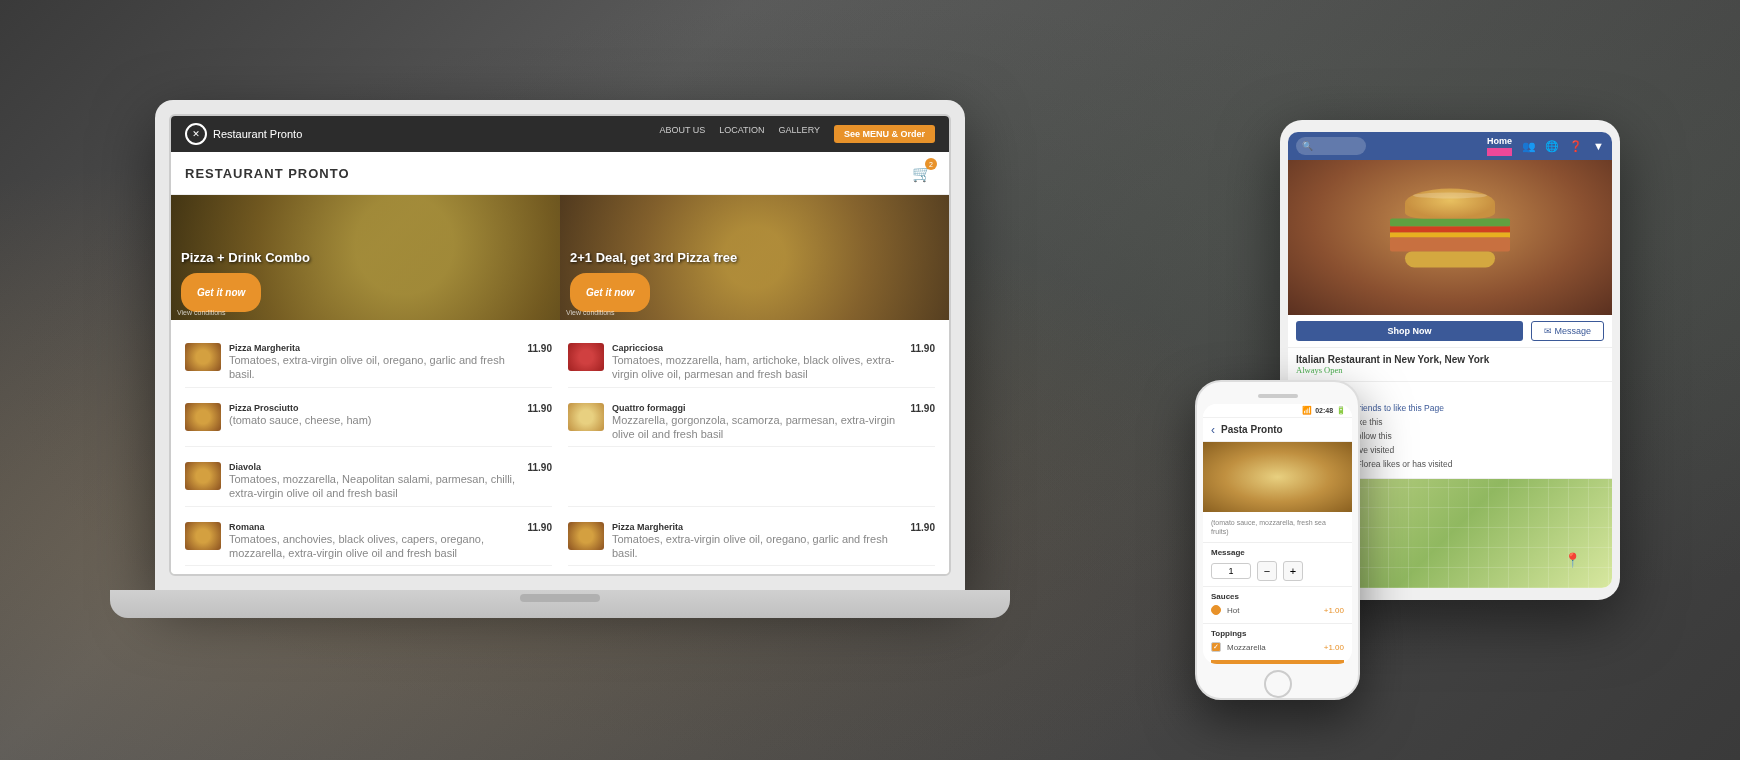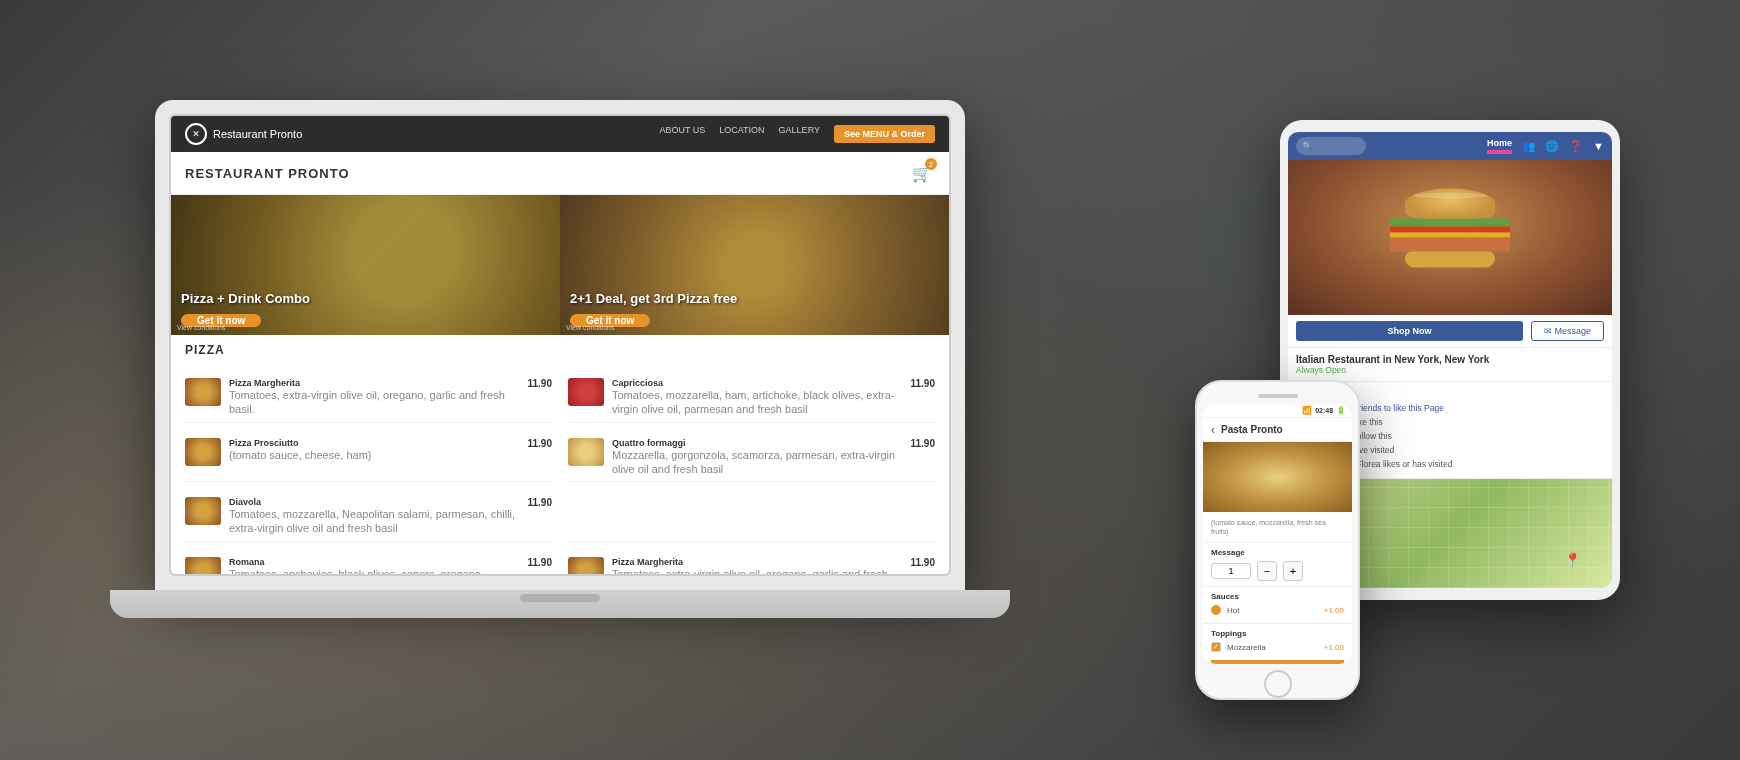--- a/index.html
+++ b/index.html
@@ -212,21 +212,21 @@
       display: flex;
       align-items: center;
       justify-content: center;
     }
 
     
     .promo-row {
       display: grid;
       grid-template-columns: 1fr 1fr;
       gap: 0;
-      height: 140px;
+      height: 125px;
       position: relative;
     }
     .promo-banner {
       position: relative;
       overflow: hidden;
       display: flex;
       flex-direction: column;
       justify-content: flex-end;
       padding: 8px 10px;
     }
@@ -257,27 +257,28 @@
       font-weight: bold;
       text-shadow: 1px 1px 3px rgba(0,0,0,0.8);
       margin-bottom: 4px;
     }
     .promo-btn {
       position: relative;
       z-index: 1;
       background: #e8922a;
       color: #fff;
       border: none;
-      padding: 1px 16px;
+      padding: 14px 16px;
       border-radius: 16px;
       font-size: 10px;
       font-weight: bold;
       cursor: pointer;
       width: fit-content;
       margin-top: 4px;
+      font-style: italic;
     }
     .promo-conditions {
       position: absolute;
       bottom: 4px;
       left: 6px;
       z-index: 1;
       color: rgba(255,255,255,0.7);
       font-size: 7px;
     }
 
@@ -399,21 +400,21 @@
       align-items: center;
     }
     .fb-nav-icon {
       color: #fff;
       font-size: 11px;
     }
     .fb-home-link {
       color: #fff;
       font-size: 9px;
       font-weight: bold;
-      border-bottom: 4px solid #ec4899;
+      border-bottom: 8px solid #ec4899;
       padding-bottom: 2px;
     }
 
     
     .fb-hero-img {
       height: 155px;
       background: linear-gradient(135deg, #8a6040 0%, #c09060 40%, #d4a870 70%, #8a6040 100%);
       flex-shrink: 0;
       position: relative;
       overflow: hidden;
@@ -507,21 +508,21 @@
       align-items: center;
       gap: 3px;
     }
 
     .fb-page-info {
       padding: 6px 8px;
       border-bottom: 1px solid #eee;
       flex-shrink: 0;
     }
     .fb-page-name { font-size: 10px; font-weight: bold; color: #333; }
-    .fb-page-open { color: #4CAF50; font-size: 8.5px; }
+    .fb-page-open { color: #4CAF50; font-size: 8.5px; font-family: Liberation Serif, serif; }
 
     .fb-community {
       padding: 6px 8px;
       border-bottom: 1px solid #eee;
       flex-shrink: 0;
     }
     .fb-community-title { font-size: 9px; color: #666; margin-bottom: 4px; }
     .fb-community-item {
       display: flex;
       align-items: center;
@@ -781,21 +782,20 @@
                   <div class="promo-food-img pizza-bg-2"></div>
                   <span class="promo-title">2+1 Deal, get 3rd Pizza free</span>
                   <button class="promo-btn">Get it now</button>
                   <span class="promo-conditions">
                     <span>View conditions</span>
                   </span>
                 </div>
               </div>
 
               <div class="menu-section">
-                <div class="menu-section-title">PIZZA</div>
                 <div class="menu-grid">
 
                   <div class="menu-item">
                     <div class="menu-item-img pizza-thumb"></div>
                     <div class="menu-item-info">
                       <div class="menu-item-name">Pizza Margherita</div>
                       <div class="menu-item-desc">Tomatoes, extra-virgin olive oil, oregano, garlic and fresh basil.</div>
                     </div>
                     <div class="menu-item-price">11.90</div>
                   </div>

